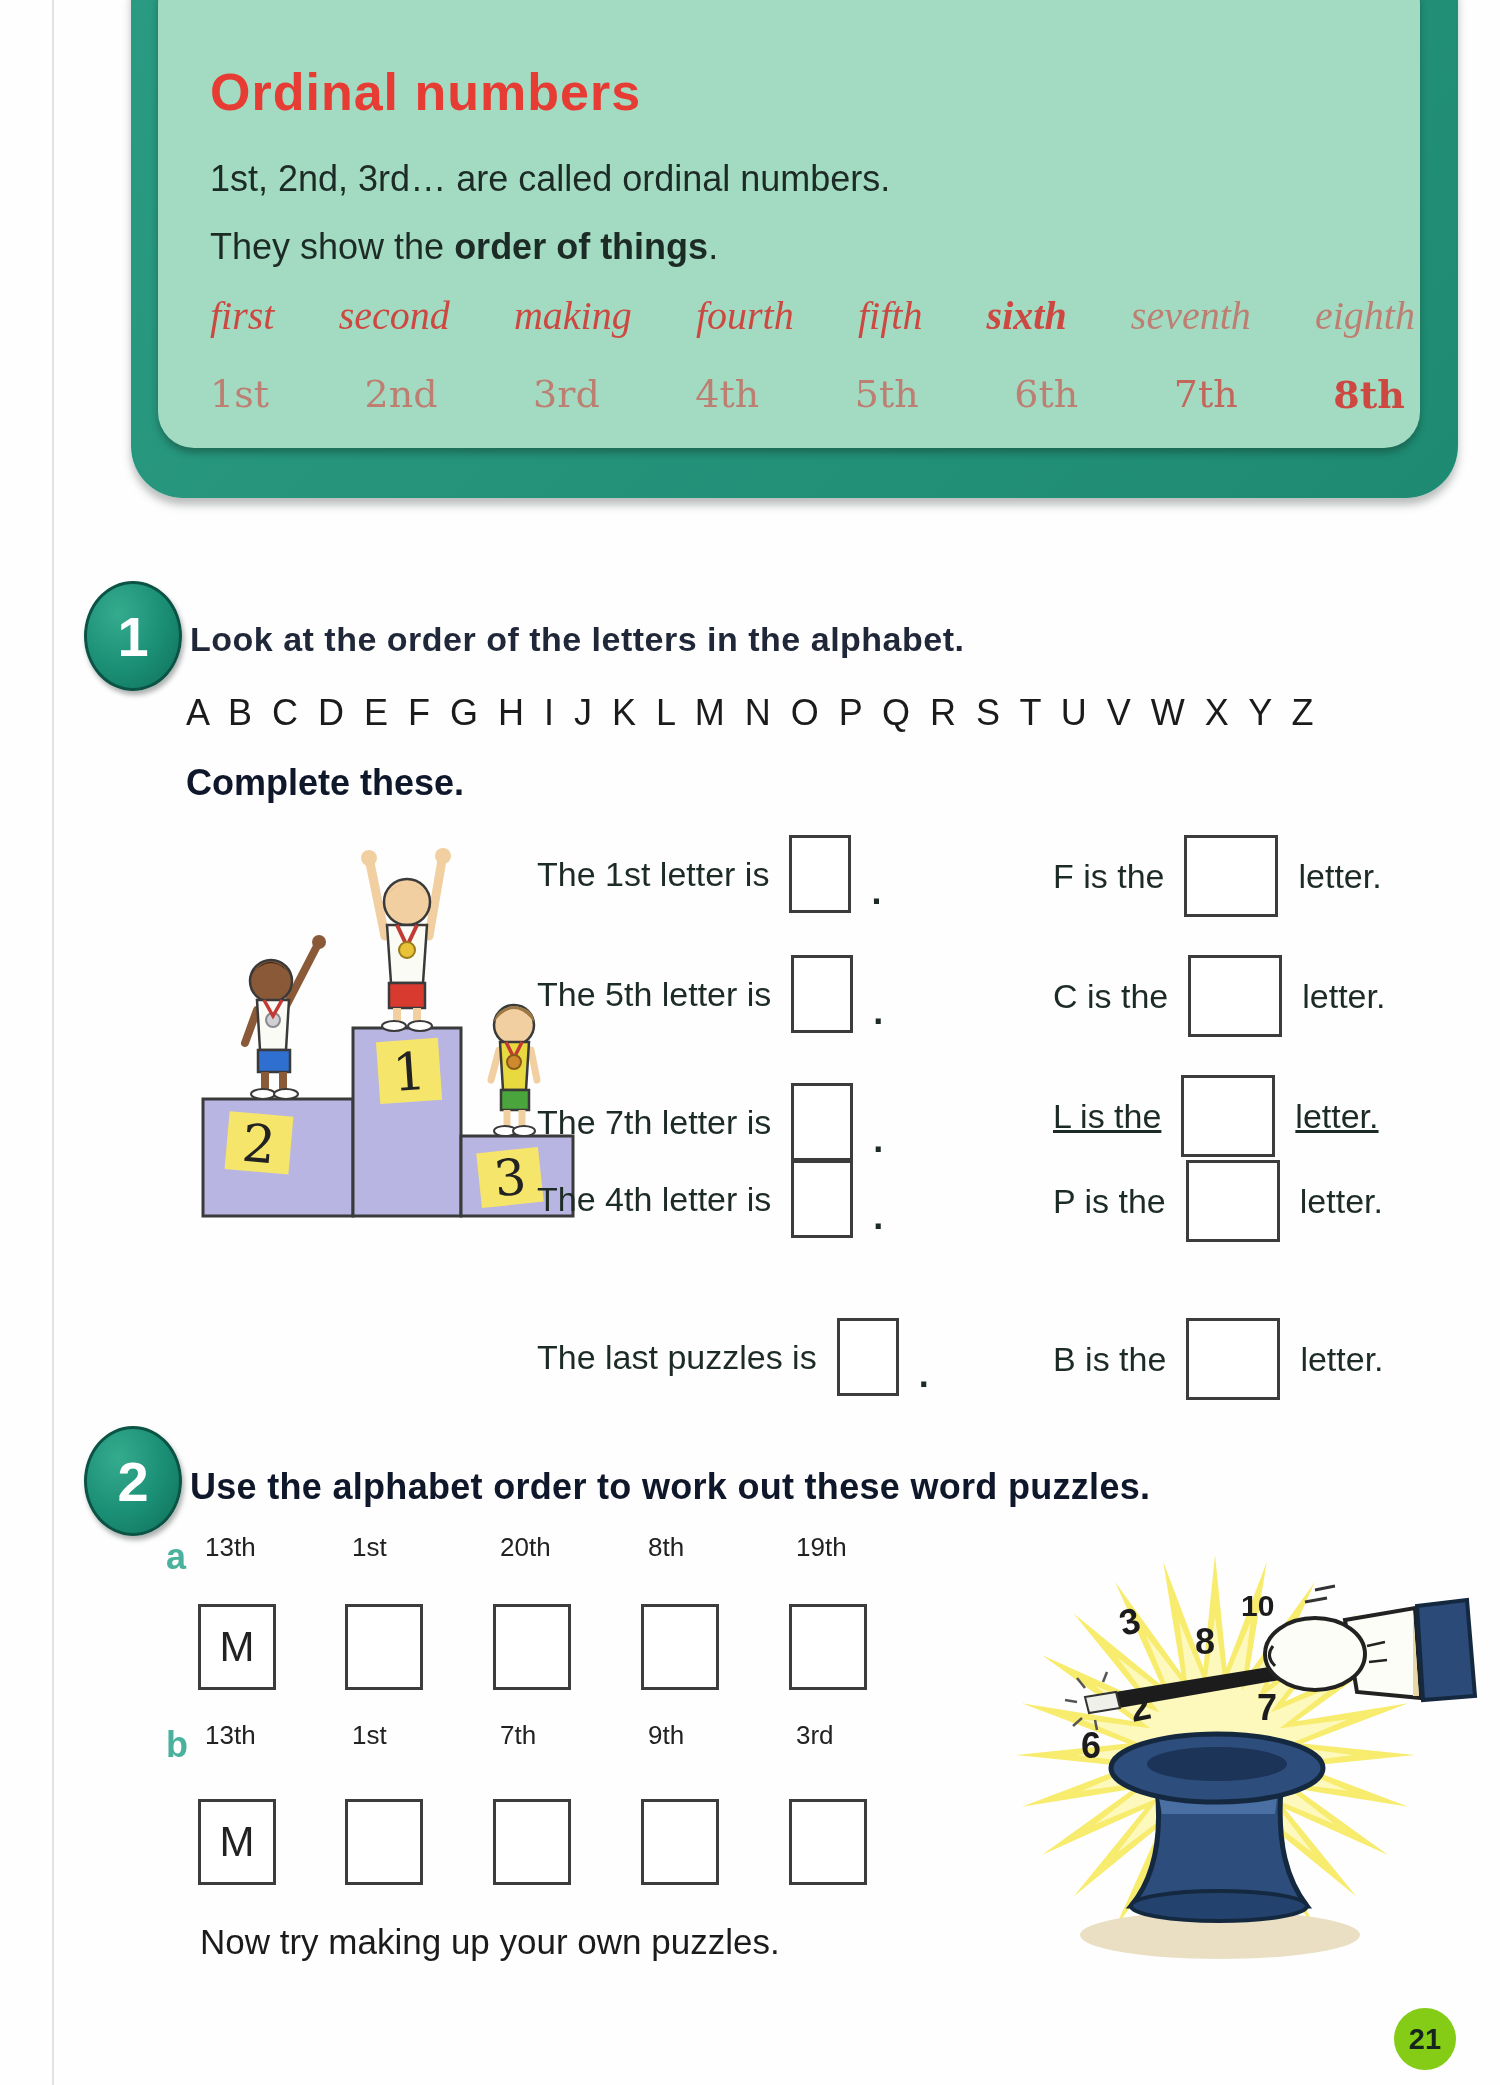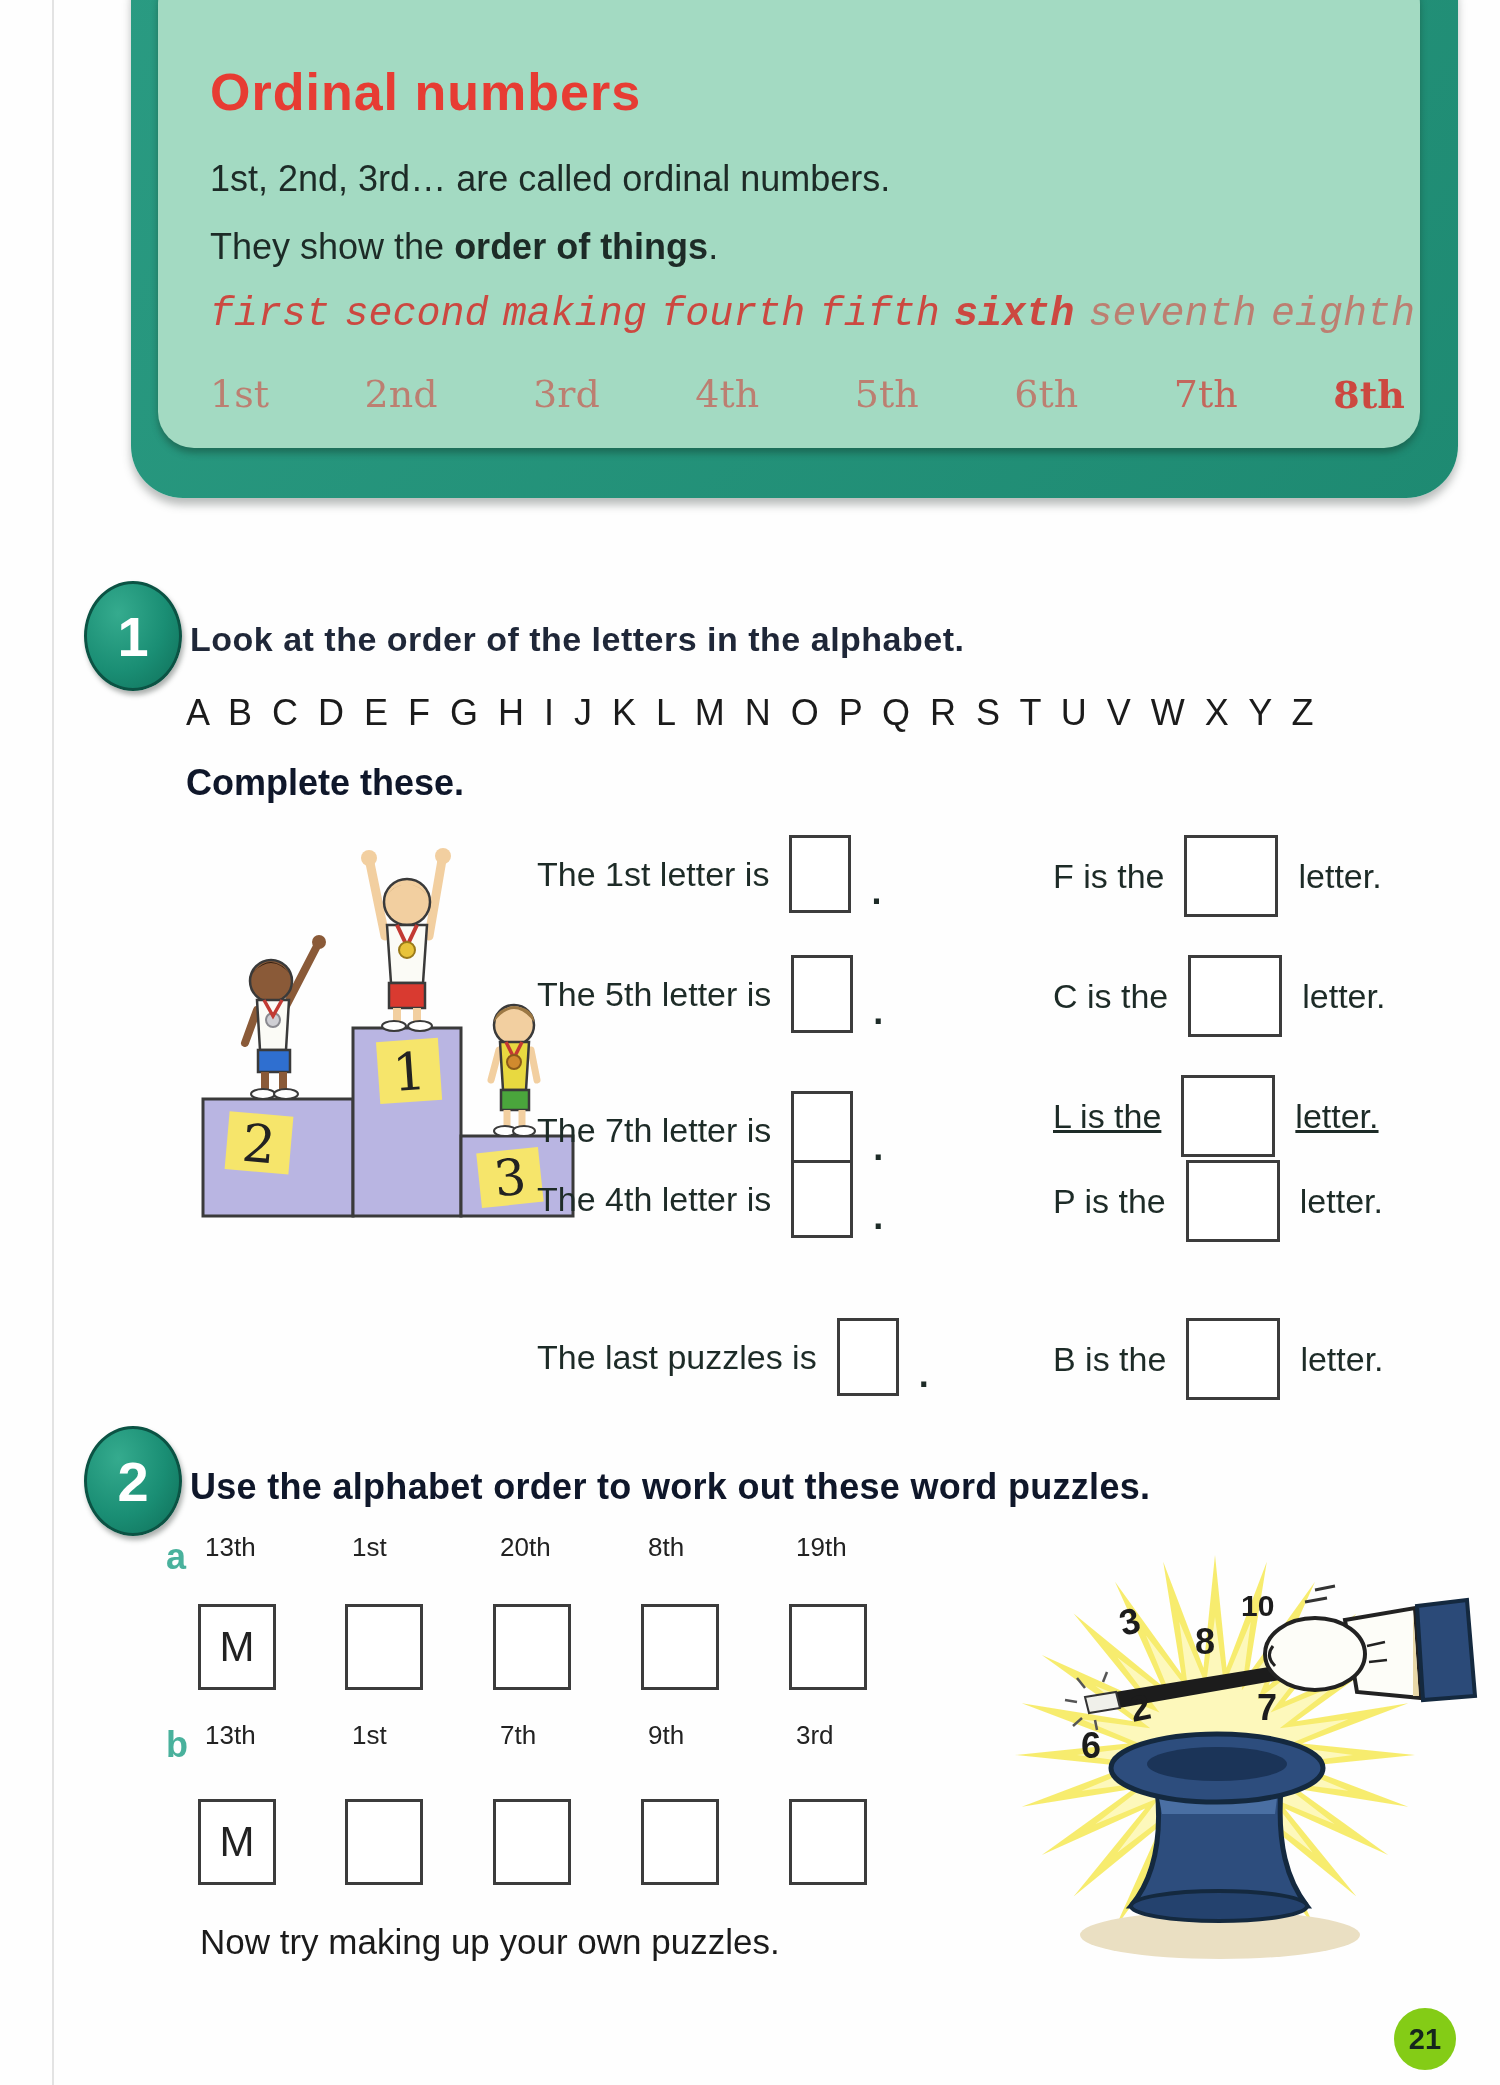--- a/index.html
+++ b/index.html
@@ -23,21 +23,21 @@
     border-radius:36px;
     box-shadow:0 5px 7px rgba(20,60,45,.45);
   }
   .panel-title{
     left:210px;top:62px;font-size:52px;font-weight:bold;color:#e73c33;
     letter-spacing:1px;
   }
   .panel-line{left:210px;font-size:36px;color:#1d2b27;}
   .words-row{
     left:210px;top:292px;width:1205px;display:flex;justify-content:space-between;
-    font-family:Liberation Mono, monospace;font-style:italic;
+    font-family:Liberation Serif, serif;font-style:italic;
     font-size:40px;color:#cc4840;align-items:center;
   }
   .nums-row{
     left:210px;top:372px;width:1195px;display:flex;justify-content:space-between;
     font-family:"DejaVu Serif", serif;
     font-size:38px;color:#cc4840;
   }
   .words-row span,.nums-row span{text-align:center;}
   .fade1{opacity:.62;}
   .fade2{opacity:.78;}
@@ -215,21 +215,21 @@
     <span class="ansbox box-sm"></span>
     <span class="period">.</span>
   </div>
   <div class="fill-group" style="left:1053px;top:20px;">
     <span>C is the</span>
     <span class="ansbox box-lg"></span>
     <span>letter.</span>
   </div>
 </div>
 <div class="abs fill-row" style="top:1055px;">
-  <div class="fill-group" style="left:537px;top:36px;justify-content:center;">
+  <div class="fill-group" style="left:537px;top:28px;justify-content:center;">
     <span>The 7th letter is</span>
     <span class="ansbox box-sm"></span>
     <span class="period">.</span>
   </div>
   <div class="fill-group" style="left:1053px;top:20px;text-decoration:underline;">
     <span>L is the</span>
     <span class="ansbox box-lg"></span>
     <span>letter.</span>
   </div>
 </div>

